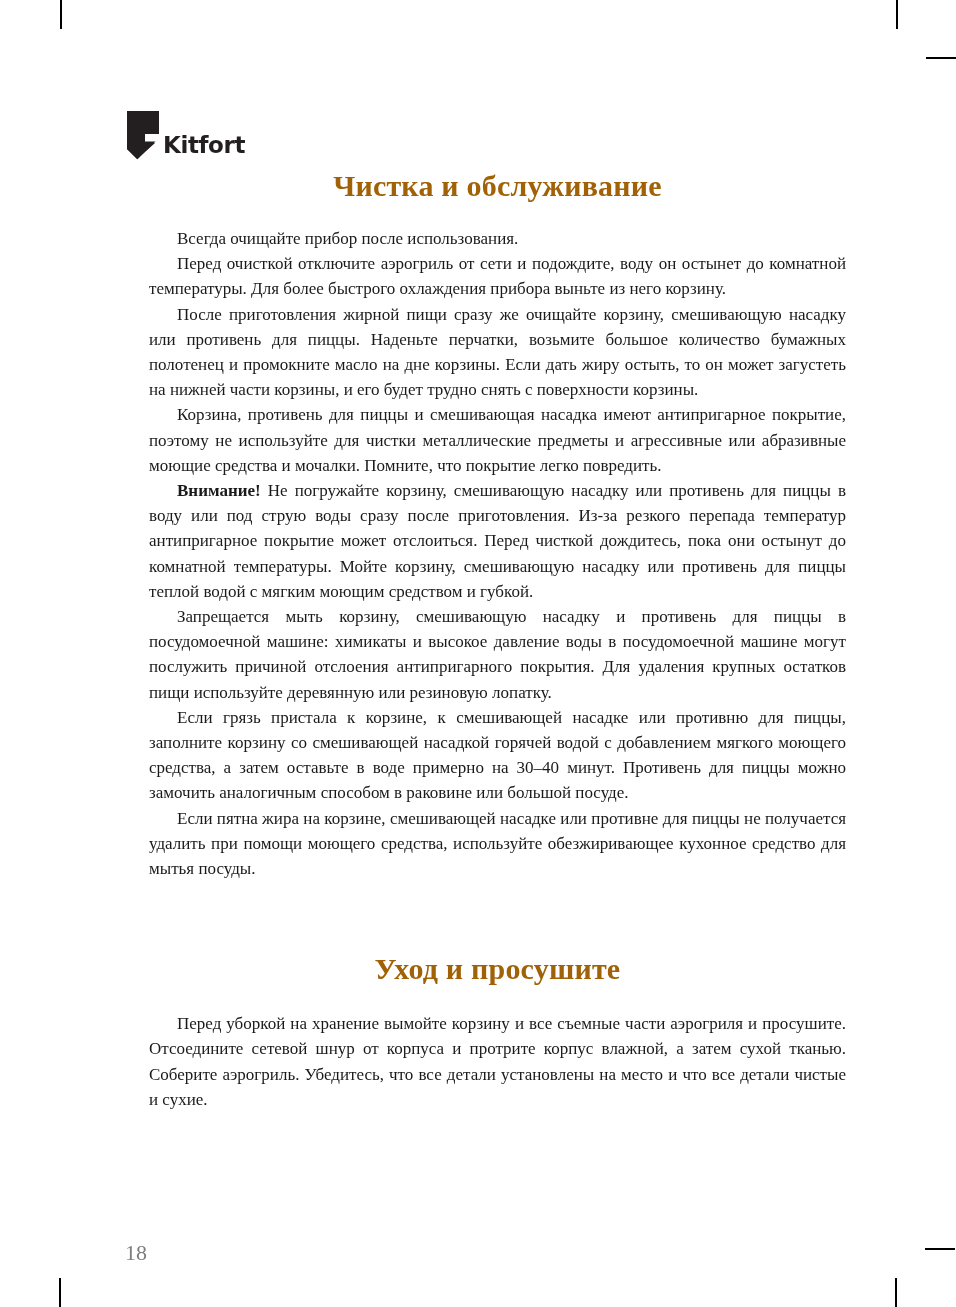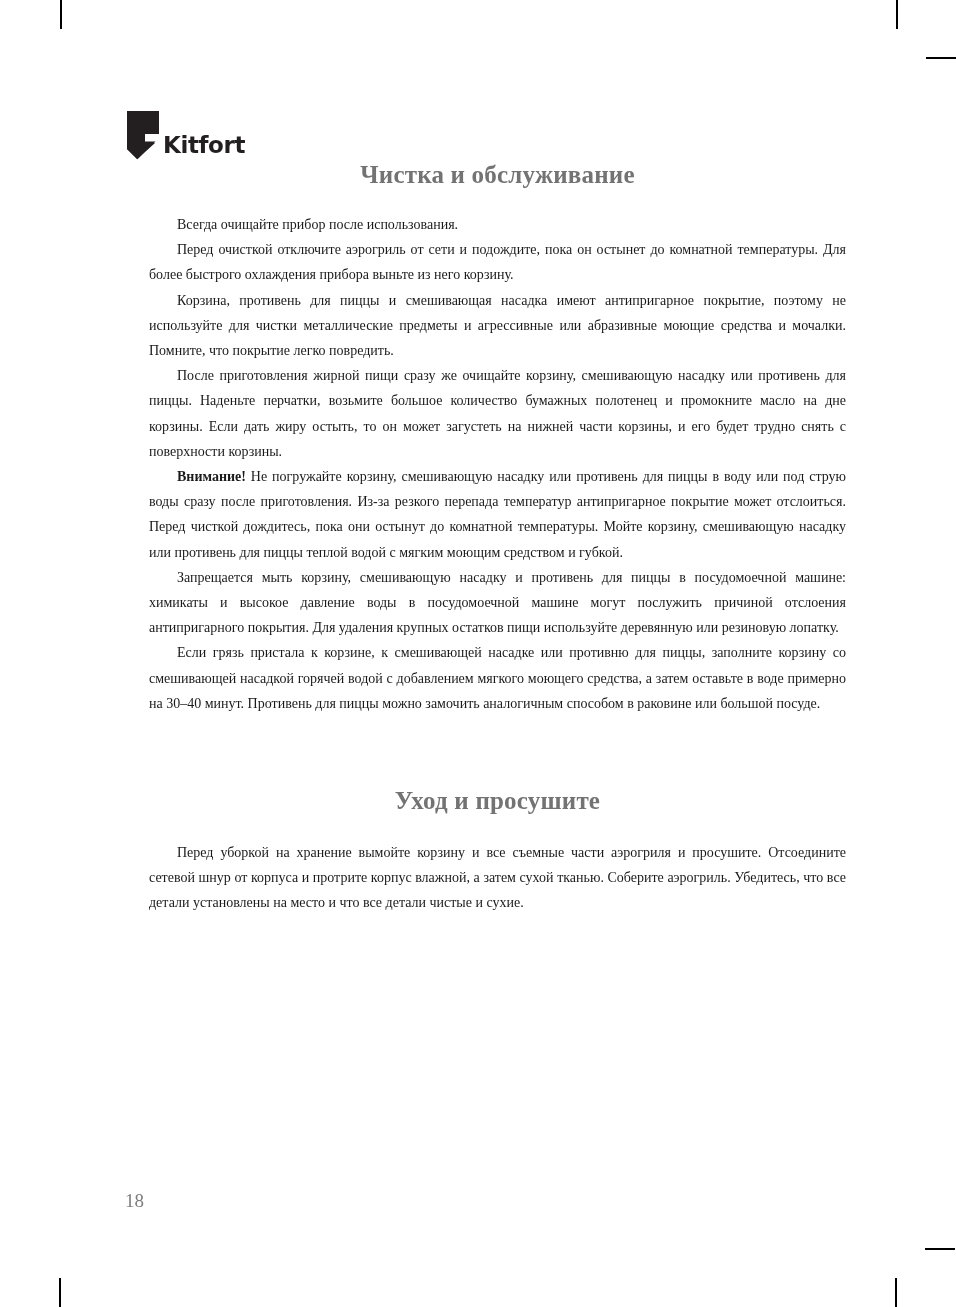--- a/index.html
+++ b/index.html
@@ -69,56 +69,56 @@
   .column {
     position: absolute;
     left: 149px;
     top: 152px;
     width: 697px;
   }
 
   h1.section-title {
     font-family: "Liberation Serif", "DejaVu Serif", serif;
     font-weight: bold;
-    font-size: 25px;
+    font-size: 30px;
     text-align: center;
-    margin: 8px;
+    margin: 16px;
     padding: 0;
     line-height: 1.2;
     letter-spacing: 0.2px;
-    color: #737373;
+    color: #a16207;
   }
 
   h1.section-title.first { margin-bottom: 22px; }
 
   h1.section-title.second {
     margin-top: 70px;
     margin-bottom: 24px;
   }
 
   p.body-text {
-    font-size: 14px;
+    font-size: 17px;
     line-height: 25.2px;
     text-align: justify;
     text-justify: inter-word;
     margin: 0;
     padding: 0;
     text-indent: 28px;
     hyphens: manual;
     color: #1a1a1a;
   }
 
   p.body-text b { font-weight: bold; }
 
   
   .folio {
     position: absolute;
     left: 125px;
-    top: 1190px;
-    font-size: 19px;
+    top: 1240px;
+    font-size: 22px;
     color: #7d7d7d;
     font-family: "Liberation Serif", "DejaVu Serif", serif;
   }
 </style>
 </head>
 <body>
 
 <div class="crop v crop-tl-v"></div>
 <div class="crop v crop-tr-v"></div>
 <div class="crop h crop-tr-h"></div>
@@ -134,28 +134,29 @@
       <path d="M2 1 H34 V24 H19.5 V31.5 L30.5 31.5 L12.5 49.2 L2 39 Z" fill="#231f20"></path>
     </svg>
     <span class="brand-name">Kitfort</span>
   </div>
 
   <div class="column">
 
     <h1 class="section-title first">Чистка и обслуживание</h1>
 
     <p class="body-text">Всегда очищайте прибор после использования.</p>
-    <p class="body-text">Перед очисткой отключите аэрогриль от сети и подождите, пока он остынет до комнатной температуры. Для более быстрого охлаждения прибора выньте из него корзину.</p>
+    <p class="body-text">Перед очисткой отключите аэрогриль от сети и подождите, воду он остынет до комнатной температуры. Для более быстрого охлаждения прибора выньте из него корзину.</p>
+    <p class="body-text">После приготовления жирной пищи сразу же очищайте корзину, смешивающую насадку или противень для пиццы. Наденьте перчатки, возьмите большое количество бумажных полотенец и промокните масло на дне корзины. Если дать жиру остыть, то он может загустеть на нижней части корзины, и его будет трудно снять с поверхности корзины.</p>
     <p class="body-text">Корзина, противень для пиццы и смешивающая насадка имеют антипригарное покрытие, поэтому не используйте для чистки металлические предметы и агрессивные или абразивные моющие средства и мочалки. Помните, что покрытие легко повредить.</p>
-    <p class="body-text">После приготовления жирной пищи сразу же очищайте корзину, смешивающую насадку или противень для пиццы. Наденьте перчатки, возьмите большое количество бумажных полотенец и промокните масло на дне корзины. Если дать жиру остыть, то он может загустеть на нижней части корзины, и его будет трудно снять с поверхности корзины.</p>
 
     <p class="body-text"><b>Внимание!</b><span> Не погружайте корзину, смешивающую насадку или противень для пиццы в воду или под струю воды сразу после приготовления. Из-за резкого перепада температур антипригарное покрытие может отслоиться. Перед чисткой дождитесь, пока они остынут до комнатной температуры. Мойте корзину, смешивающую насадку или противень для пиццы теплой водой с мягким моющим средством и губкой.</span></p>
 
     <p class="body-text">Запрещается мыть корзину, смешивающую насадку и противень для пиццы в посудомоечной машине: химикаты и высокое давление воды в посудомоечной машине могут послужить причиной отслоения антипригарного покрытия. Для удаления крупных остатков пищи используйте деревянную или резиновую лопатку.</p>
     <p class="body-text">Если грязь пристала к корзине, к смешивающей насадке или противню для пиццы, заполните корзину со смешивающей насадкой горячей водой с добавлением мягкого моющего средства, а затем оставьте в воде примерно на 30–40 минут. Противень для пиццы можно замочить аналогичным способом в раковине или большой посуде.</p>
+    <p class="body-text">Если пятна жира на корзине, смешивающей насадке или противне для пиццы не получается удалить при помощи моющего средства, используйте обезжиривающее кухонное средство для мытья посуды.</p>
 
     <h1 class="section-title second">Уход и просушите</h1>
 
     <p class="body-text">Перед уборкой на хранение вымойте корзину и все съемные части аэрогриля и просушите. Отсоедините сетевой шнур от корпуса и протрите корпус влажной, а затем сухой тканью. Соберите аэрогриль. Убедитесь, что все детали установлены на место и что все детали чистые и сухие.</p>
 
   </div>
 
   <div class="folio">18</div>
 
 </div>

